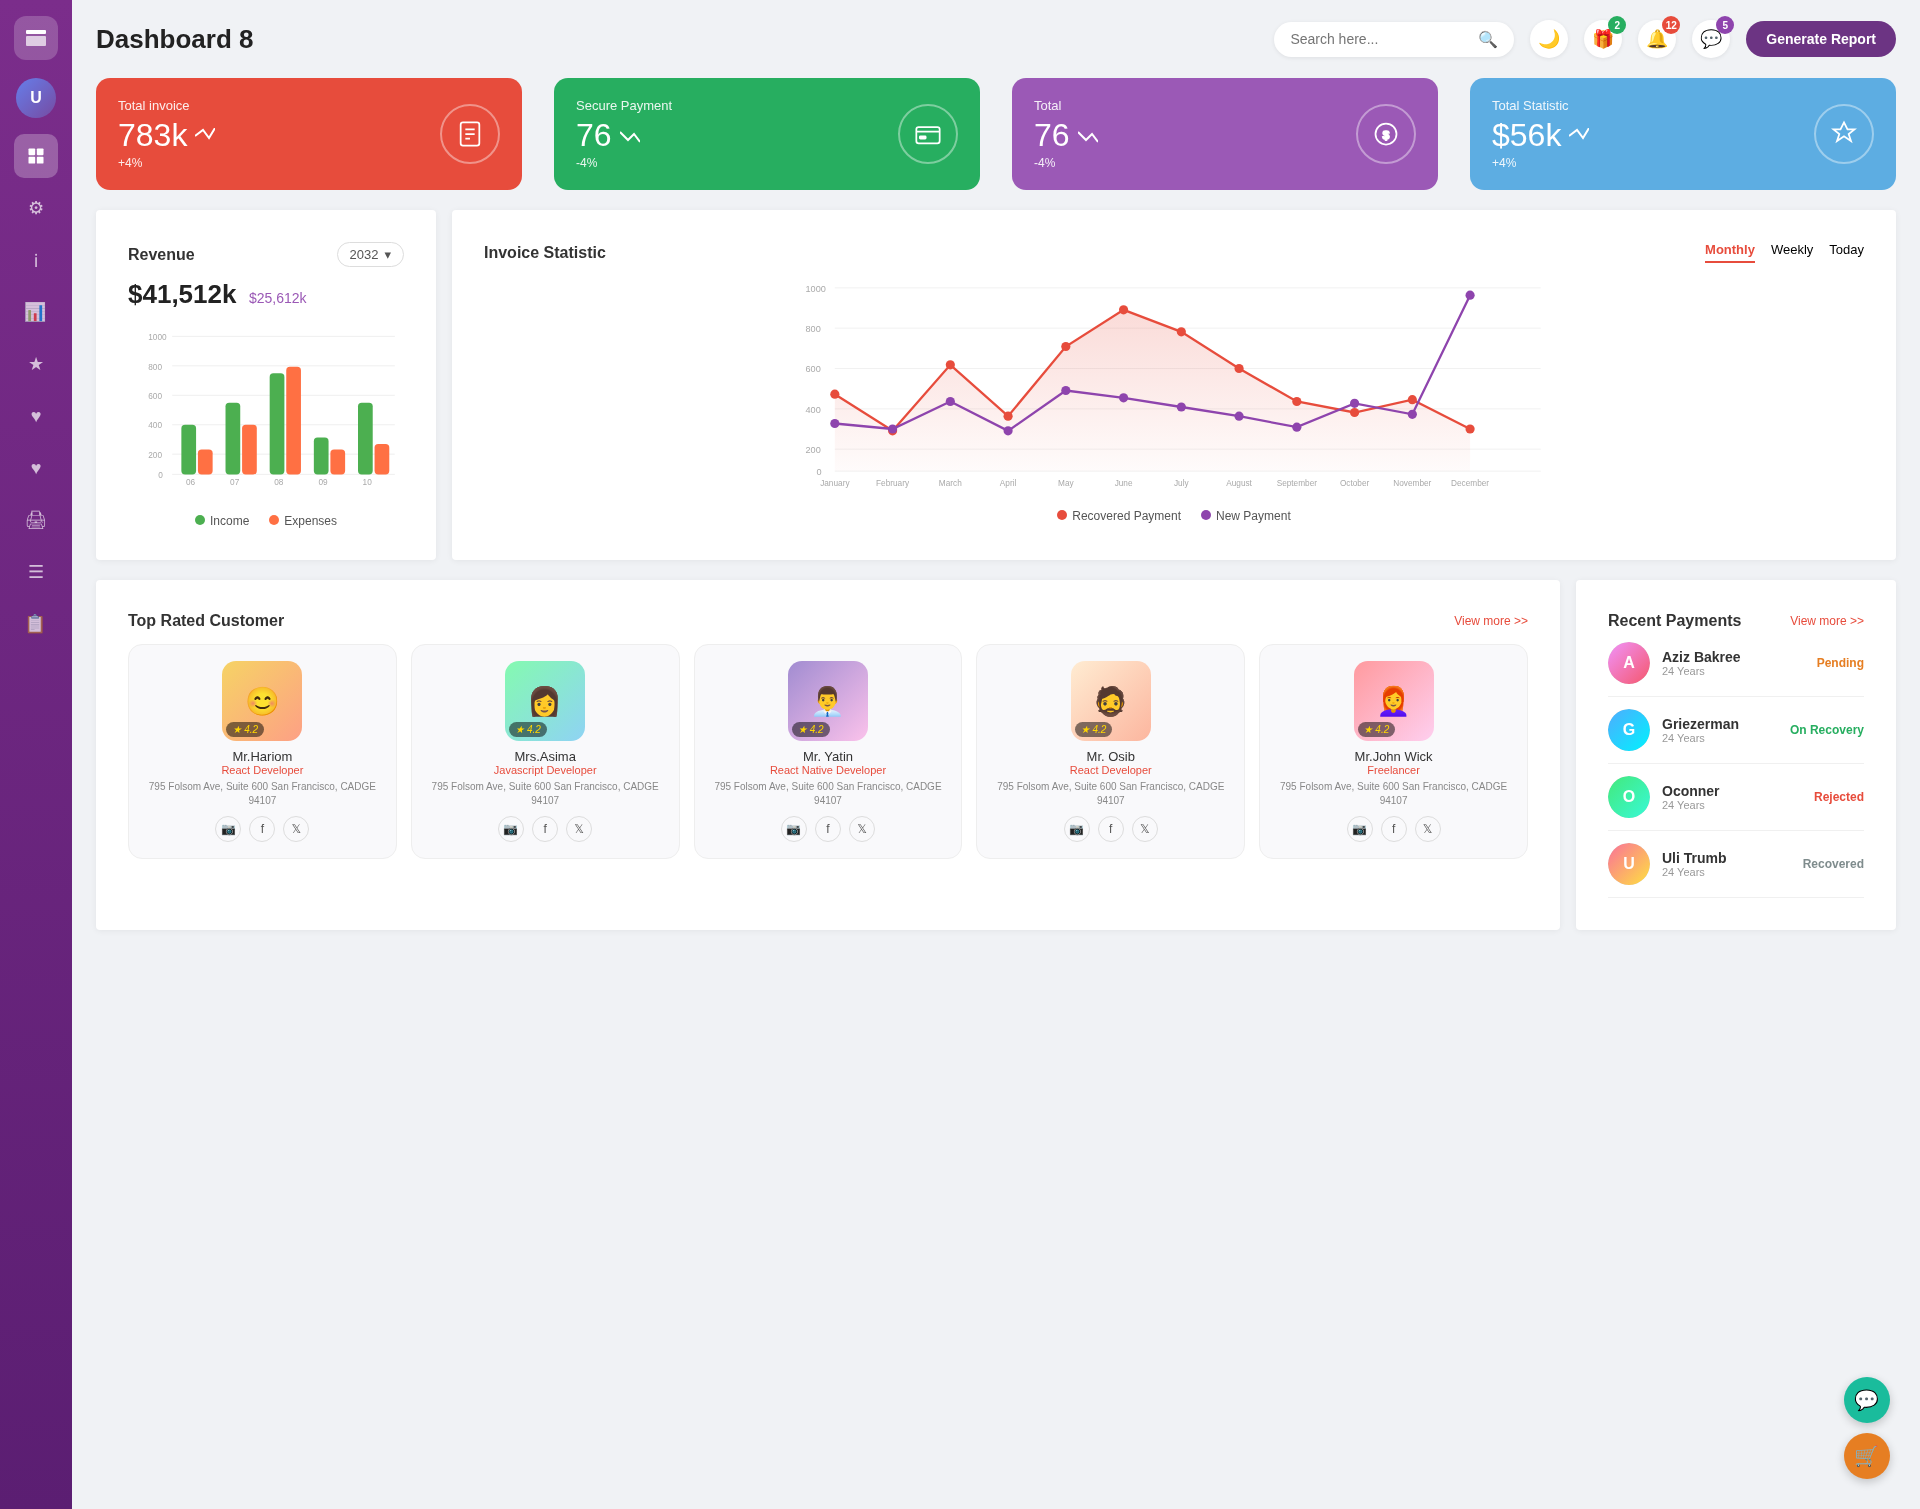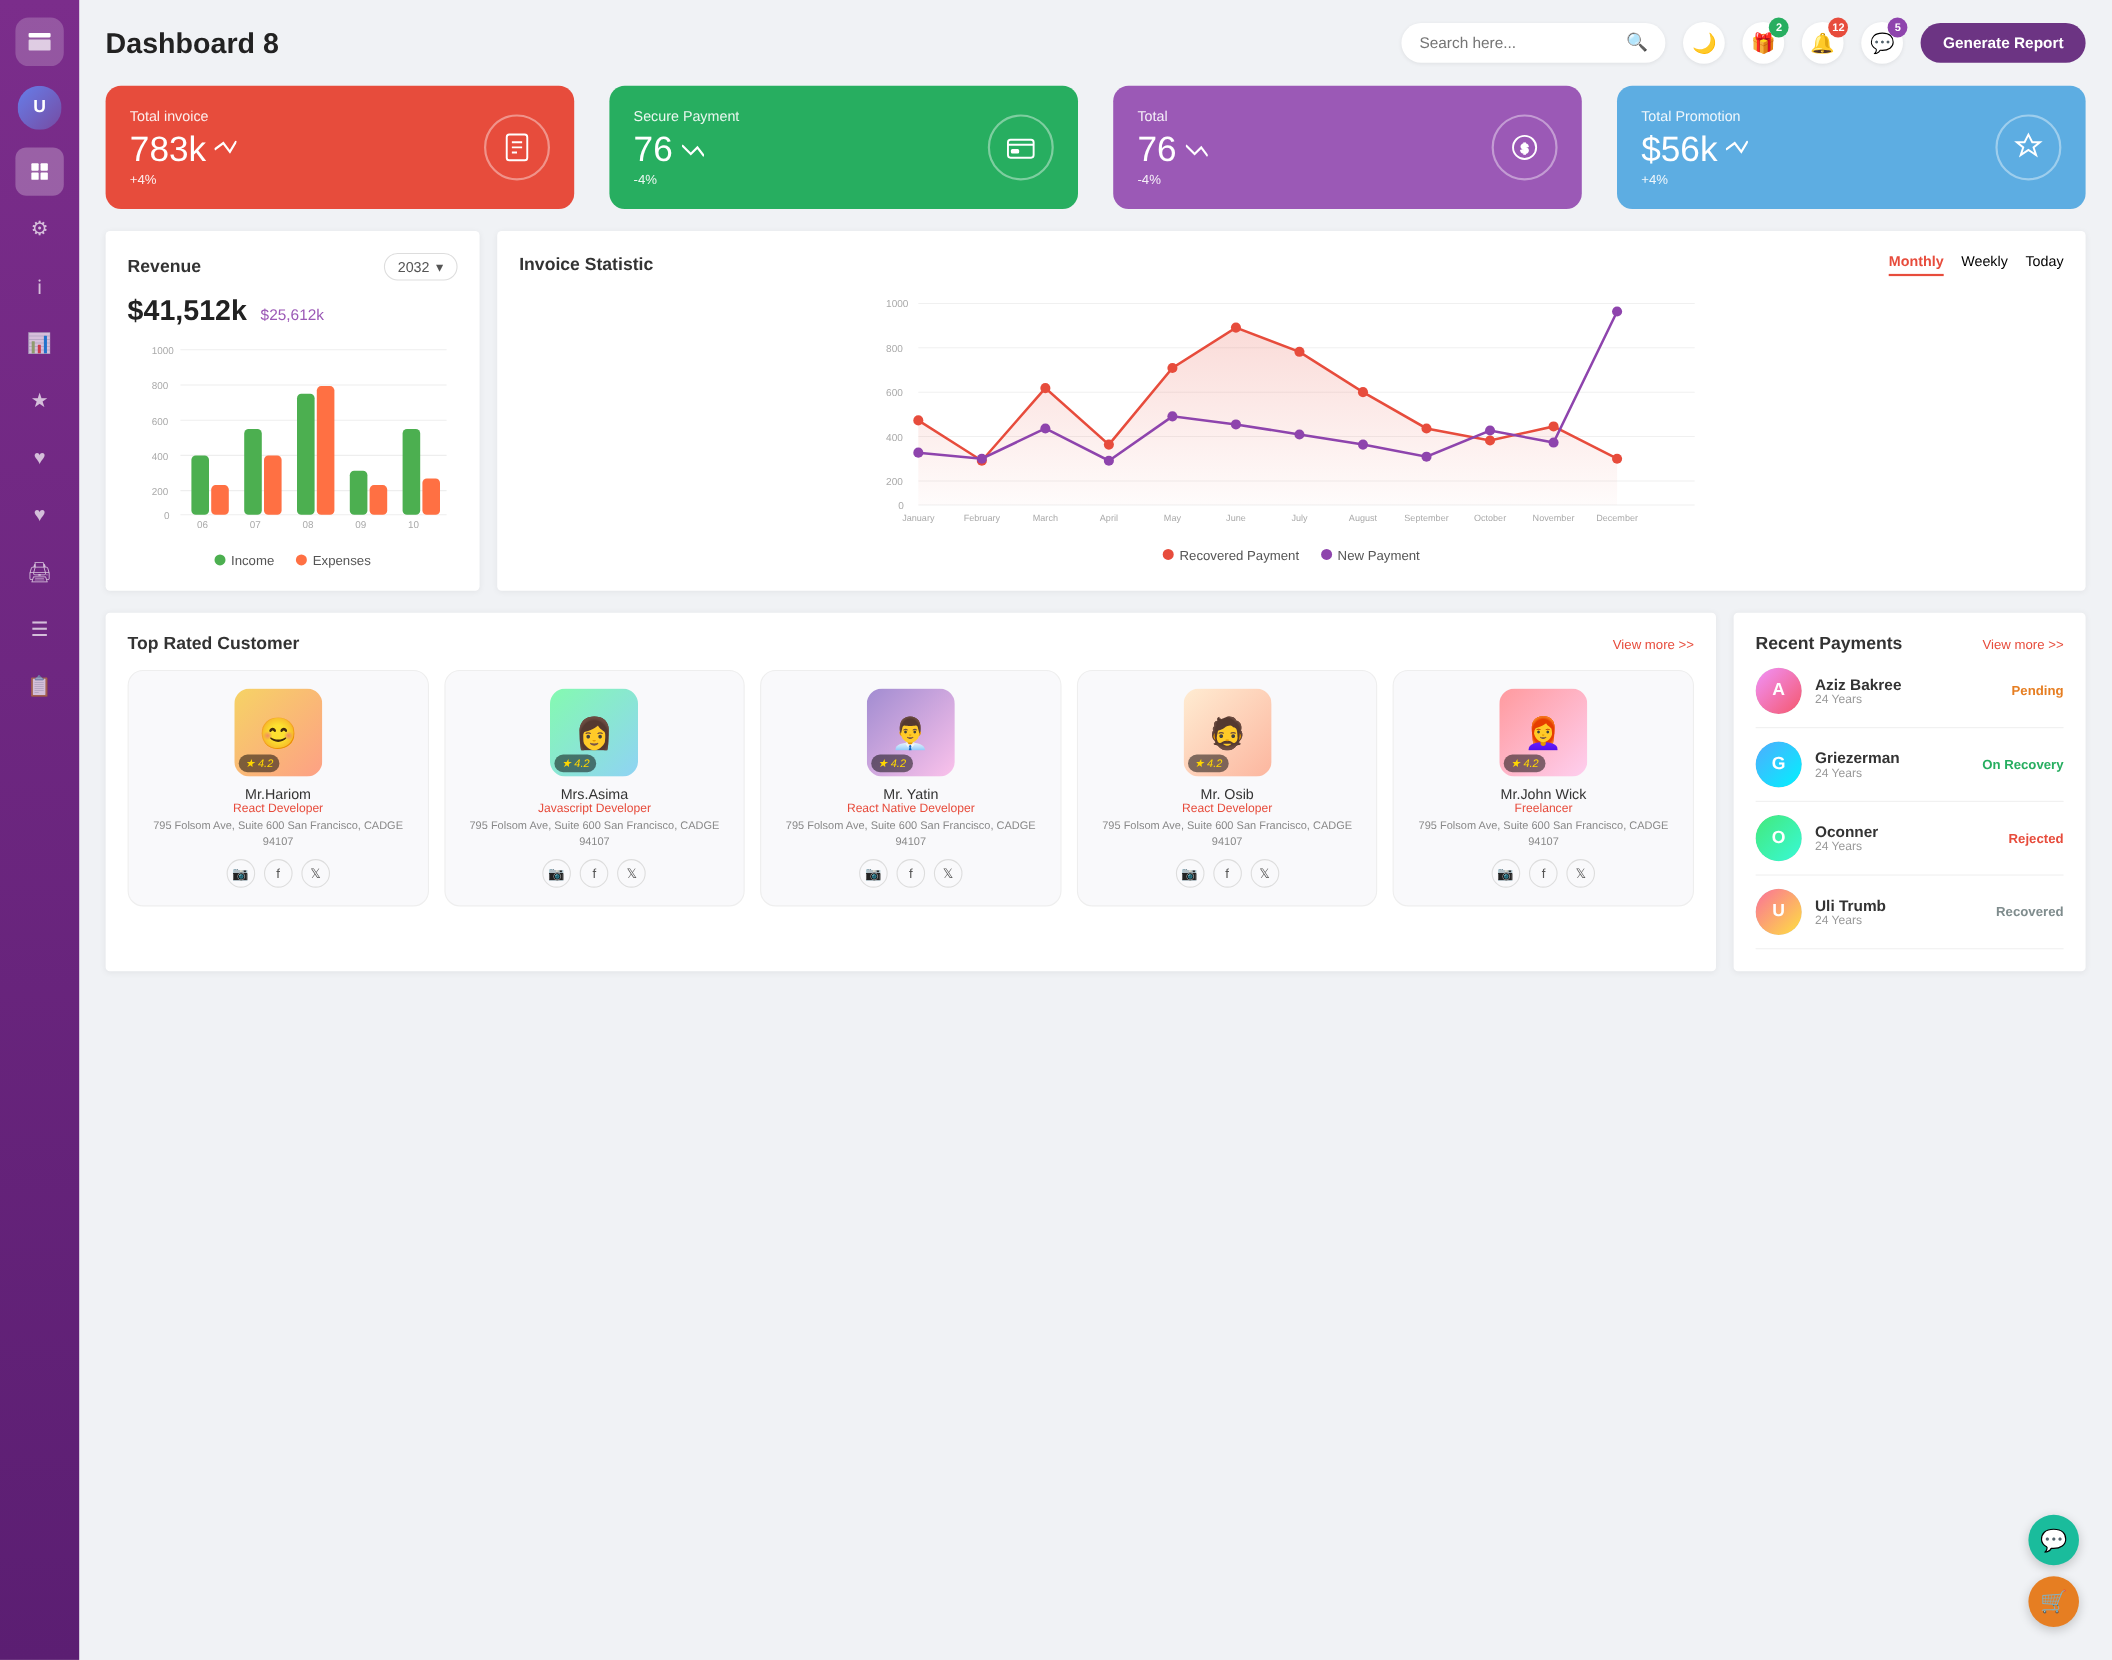--- a/index.html
+++ b/index.html
@@ -149,21 +149,21 @@
     
     .charts-row {
       display: grid;
       grid-template-columns: 340px 1fr;
       gap: 16px;
       margin-bottom: 20px;
     }
     .card {
       background: white;
       border-radius: 4px;
-      padding: 20px;
+      padding: 32px;
       box-shadow: 0 1px 6px rgba(0,0,0,0.06);
     }
     .card-header {
       display: flex;
       align-items: center;
       justify-content: space-between;
       margin-bottom: 12px;
     }
     .card-title { font-size: 16px; font-weight: 600; color: #333; }
     .year-selector {
@@ -450,21 +450,21 @@
       </div>
       <div class="stat-icon-circle">
         <svg width="28" height="28" viewBox="0 0 24 24" fill="none" stroke="white" stroke-width="1.5">
           <circle cx="12" cy="12" r="9"></circle>
           <text x="12" y="16" text-anchor="middle" fill="white" font-size="10">$</text>
         </svg>
       </div>
     </div>
     <div class="stat-card teal">
       <div>
-        <div class="stat-label">Total Promotion</div>
+        <div class="stat-label">Total Statistic</div>
         <div class="stat-value">
           <span>$56k</span>
           <svg width="20" height="16" viewBox="0 0 20 16">
               <polyline points="0,8 8,2 14,10 20,0" stroke="white" stroke-width="2" fill="none"></polyline>
             </svg>
         </div>
         <div class="stat-change">+4%</div>
       </div>
       <div class="stat-icon-circle">
         <svg width="28" height="28" viewBox="0 0 24 24" fill="none" stroke="white" stroke-width="1.5">

